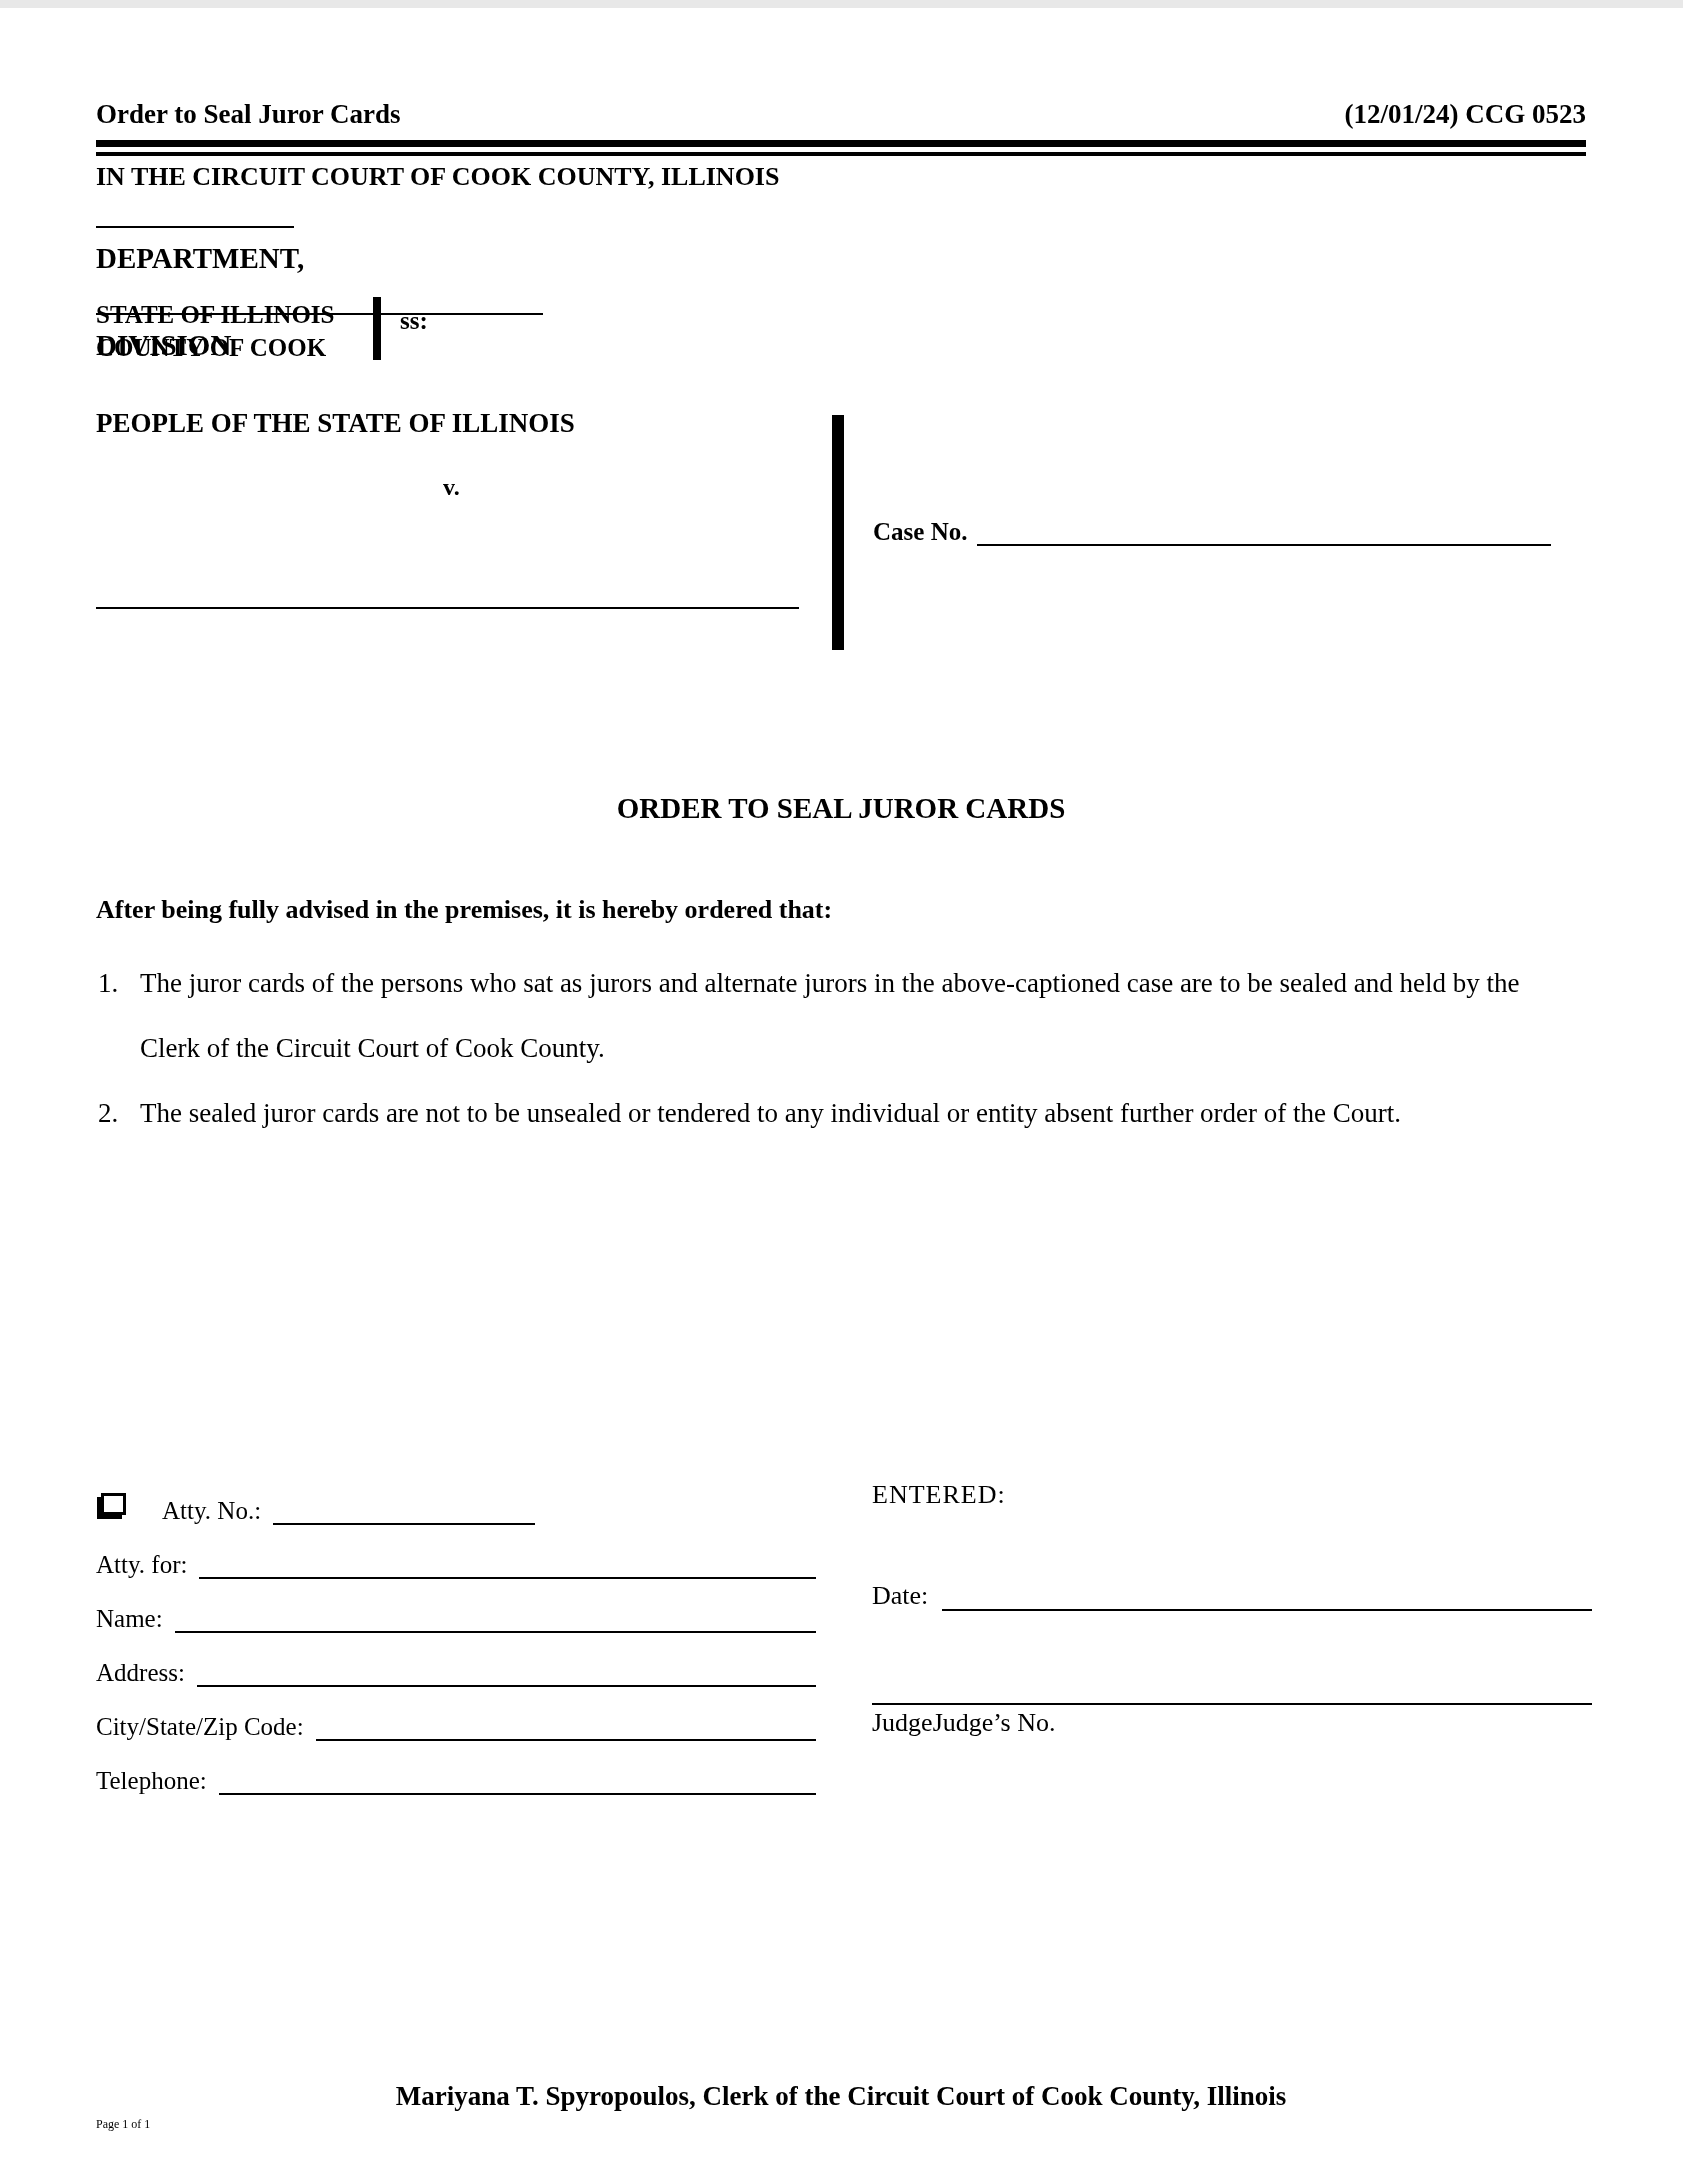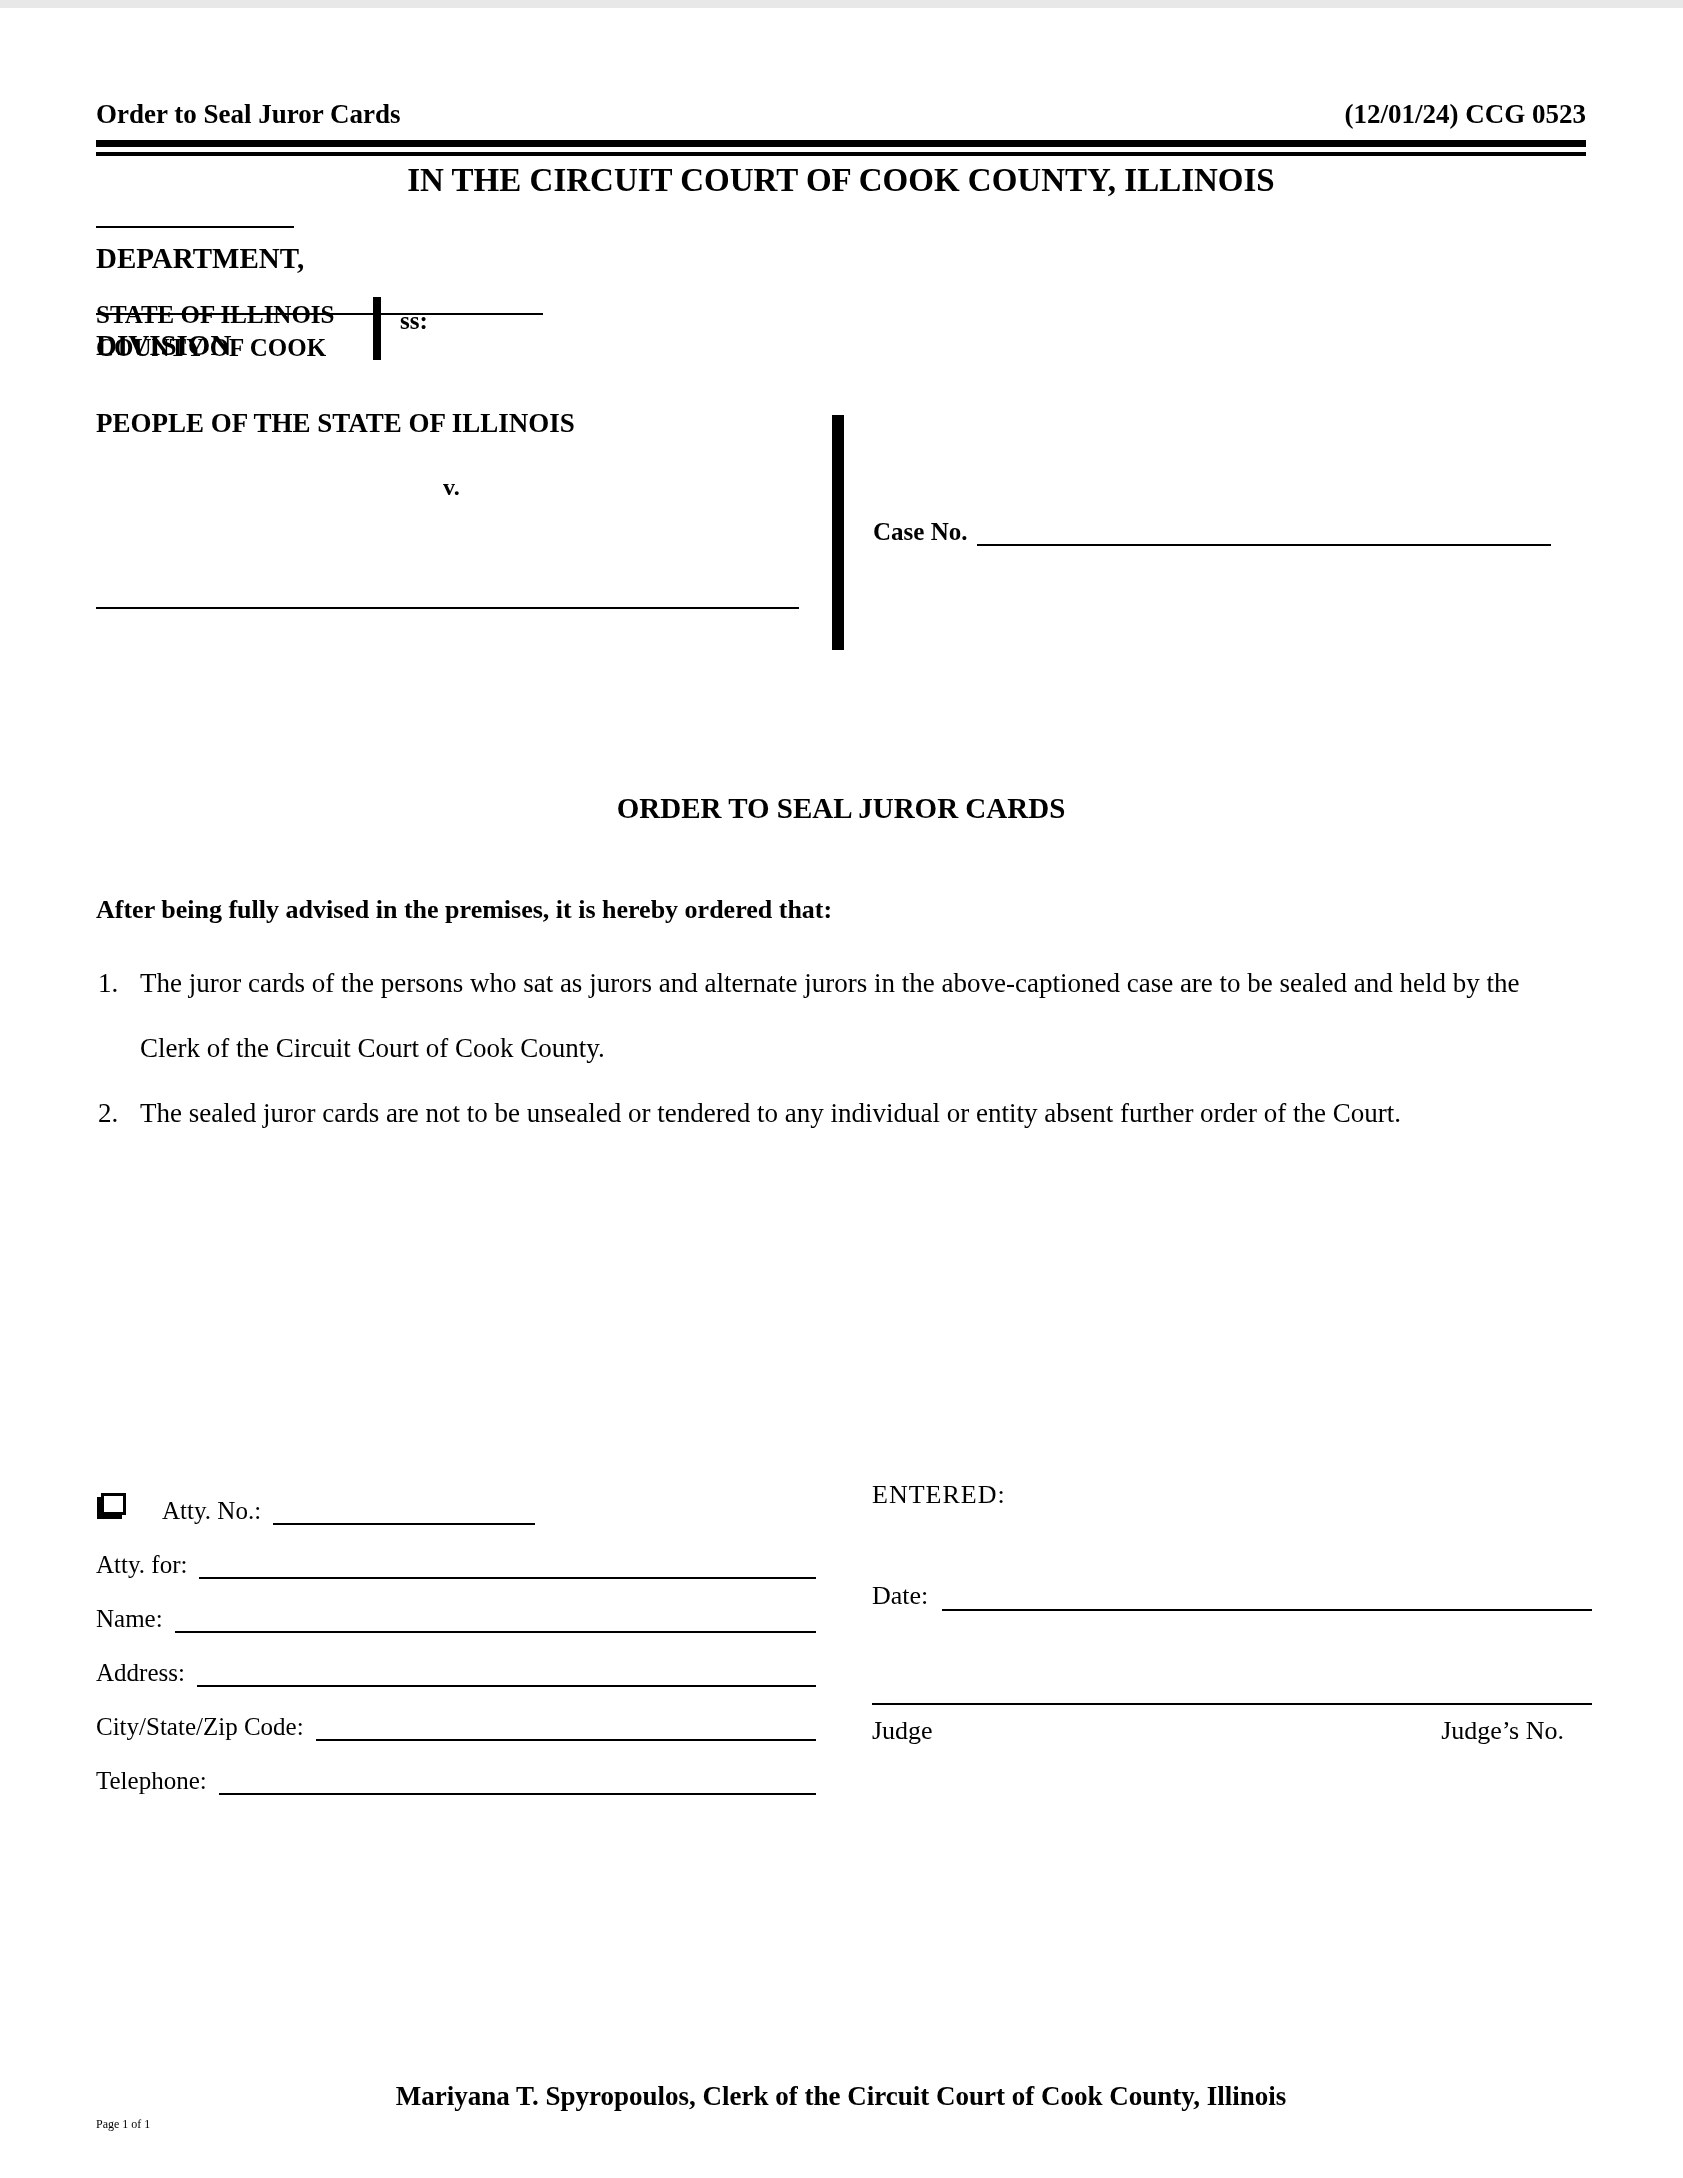--- a/index.html
+++ b/index.html
@@ -13,21 +13,21 @@
     overflow:hidden;
   }
   .abs{position:absolute;}
 
   
   .hdr-row{left:96px;top:91px;width:1490px;display:flex;justify-content:space-between;align-items:baseline;font-weight:bold;font-size:27px;}
   .rule-thick{left:96px;top:132px;width:1490px;height:7px;background:#000;}
   .rule-thin{left:96px;top:144px;width:1490px;height:4px;background:#000;}
 
   
-  .court1{left:96px;top:154px;width:1490px;text-align:center;font-weight:bold;font-size:33px;}
+  .court1{left:96px;top:154px;width:1490px;text-align:left;font-weight:bold;font-size:26px;}
   .court2{left:96px;top:194px;width:1490px;display:flex;justify-content:center;align-items:baseline;gap:14px;font-weight:bold;font-size:29px;flex-direction:column;}
   .blank{display:inline-block;border-bottom:2.5px solid #000;}
   .dept-blank{width:198px;height:24px;}
   .div-blank{width:447px;height:24px;}
 
   
   .venue{left:96px;top:290px;font-weight:bold;font-size:25px;line-height:33px;}
   .ss-bar{left:373px;top:289px;width:8px;height:63px;background:#000;}
   .ss-label{left:400px;top:299px;font-weight:bold;font-size:25px;}
 
@@ -53,21 +53,21 @@
   .fill{flex:1;border-bottom:2px solid #000;height:32px;}
   .fill-fixed{flex:0 0 262px;border-bottom:2px solid #000;height:32px;}
   .spacer{flex:1;}
   .checkbox{width:19px;height:16px;border:3px solid #000;box-shadow:-4px 4px 0 0 #000;margin:0 36px 10px 5px;background:#fff;}
 
   
   .entered-label{left:872px;top:1472px;font-size:26px;letter-spacing:1px;}
   .date-row{left:872px;top:1569px;width:720px;display:flex;align-items:flex-end;font-size:26px;}
   .date-row .lbl{white-space:nowrap;padding-right:14px;}
   .date-row .fill{height:32px;}
-  .judge-row{left:872px;top:1695px;width:720px;border-top:2.5px solid #000;display:flex;justify-content:space-between;font-size:26px;padding-top:11px;}
+  .judge-row{left:872px;top:1695px;width:720px;border-top:2.5px solid #000;display:flex;justify-content:flex-start;font-size:26px;padding-top:3px;}
   .judges-no{padding-right:28px;}
 
   
   .footer-clerk{left:96px;top:2073px;width:1490px;text-align:center;font-weight:bold;font-size:27px;}
   .footer-page{left:96px;top:2109px;width:1490px;text-align:left;font-size:12px;}
 </style>
 </head>
 <body>
 
 <div class="page">

